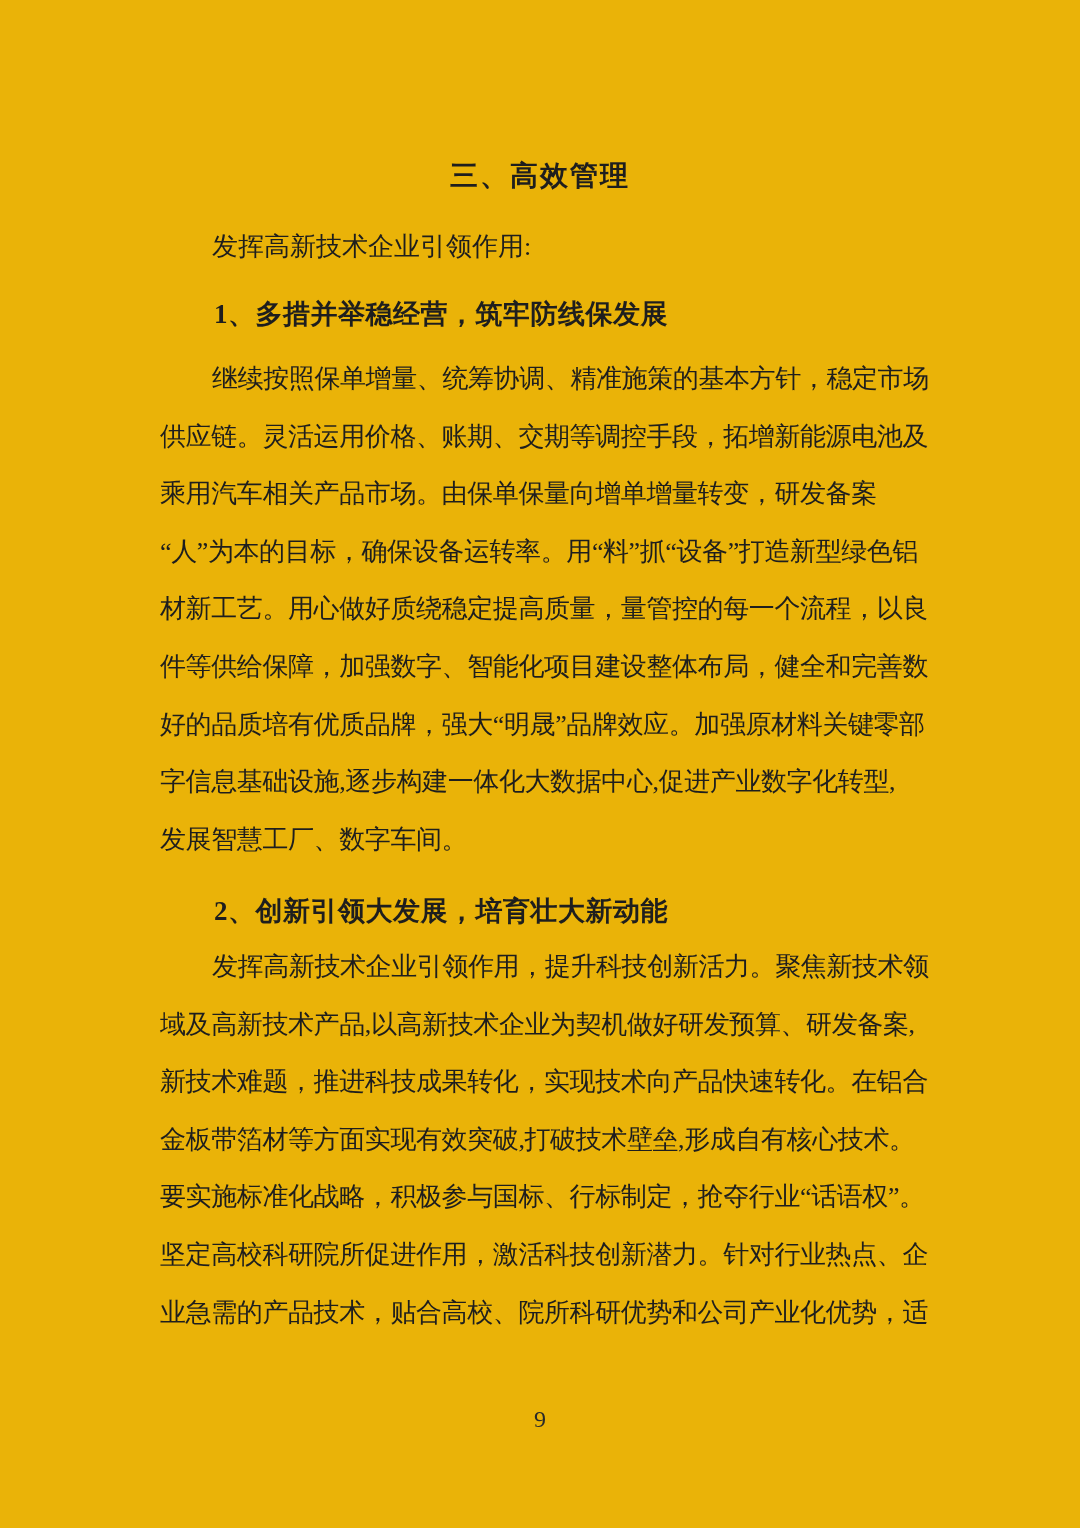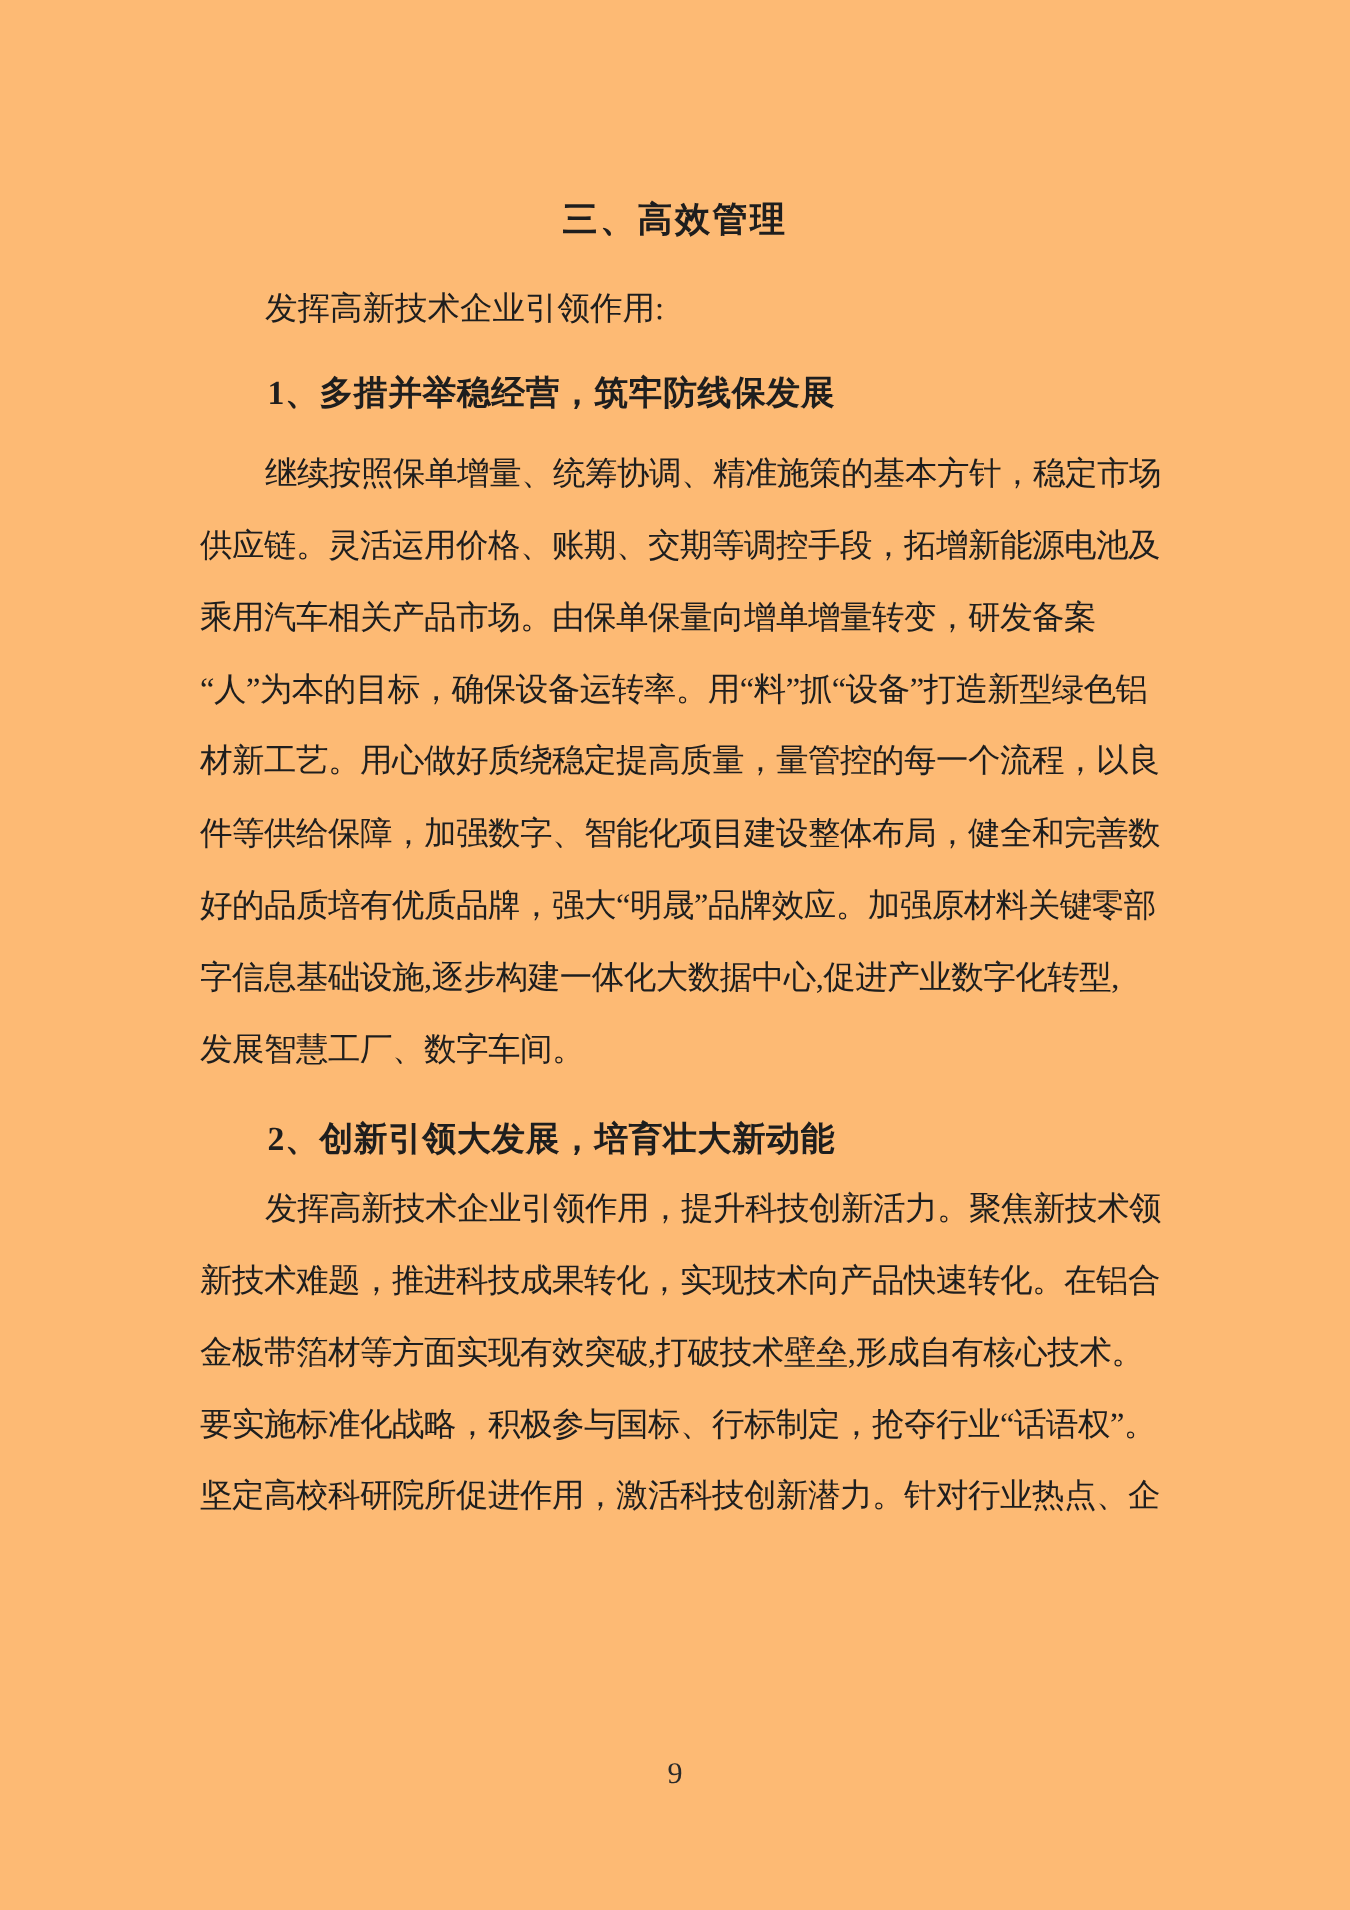--- a/index.html
+++ b/index.html
@@ -4,21 +4,21 @@
 <style>
   html, body {
     margin: 0;
     padding: 0;
     background: #ffffff;
   }
   .page {
     position: relative;
     width: 1080px;
     height: 1528px;
-    background: #fdba74;
+    background: #eab308;
     color: #1e1e1e;
     font-family: "Liberation Serif", "DejaVu Serif", serif;
     overflow: hidden;
   }
   .doc-title {
     position: absolute;
     top: 157px;
     left: 0;
     width: 1080px;
     text-align: center;
@@ -91,21 +91,23 @@
       <div class="line">件等供给保障，加强数字、智能化项目建设整体布局，健全和完善数</div>
       <div class="line">好的品质培有优质品牌，强大“明晟”品牌效应。加强原材料关键零部</div>
       <div class="line">字信息基础设施,逐步构建一体化大数据中心,促进产业数字化转型,</div>
       <div class="line">发展智慧工厂、数字车间。</div>
     </div>
 
   <div class="sub-heading" id="sec2-heading">2、创新引领大发展，培育壮大新动能</div>
 
   <div class="para-lines" id="sec2-lines">
       <div class="line">发挥高新技术企业引领作用，提升科技创新活力。聚焦新技术领</div>
+      <div class="line">域及高新技术产品,以高新技术企业为契机做好研发预算、研发备案,</div>
       <div class="line">新技术难题，推进科技成果转化，实现技术向产品快速转化。在铝合</div>
       <div class="line">金板带箔材等方面实现有效突破,打破技术壁垒,形成自有核心技术。</div>
       <div class="line">要实施标准化战略，积极参与国标、行标制定，抢夺行业“话语权”。</div>
       <div class="line">坚定高校科研院所促进作用，激活科技创新潜力。针对行业热点、企</div>
+      <div class="line">业急需的产品技术，贴合高校、院所科研优势和公司产业化优势，适</div>
     </div>
 
   <div class="page-number">9</div>
 
 </div>
 
 </body></html>

